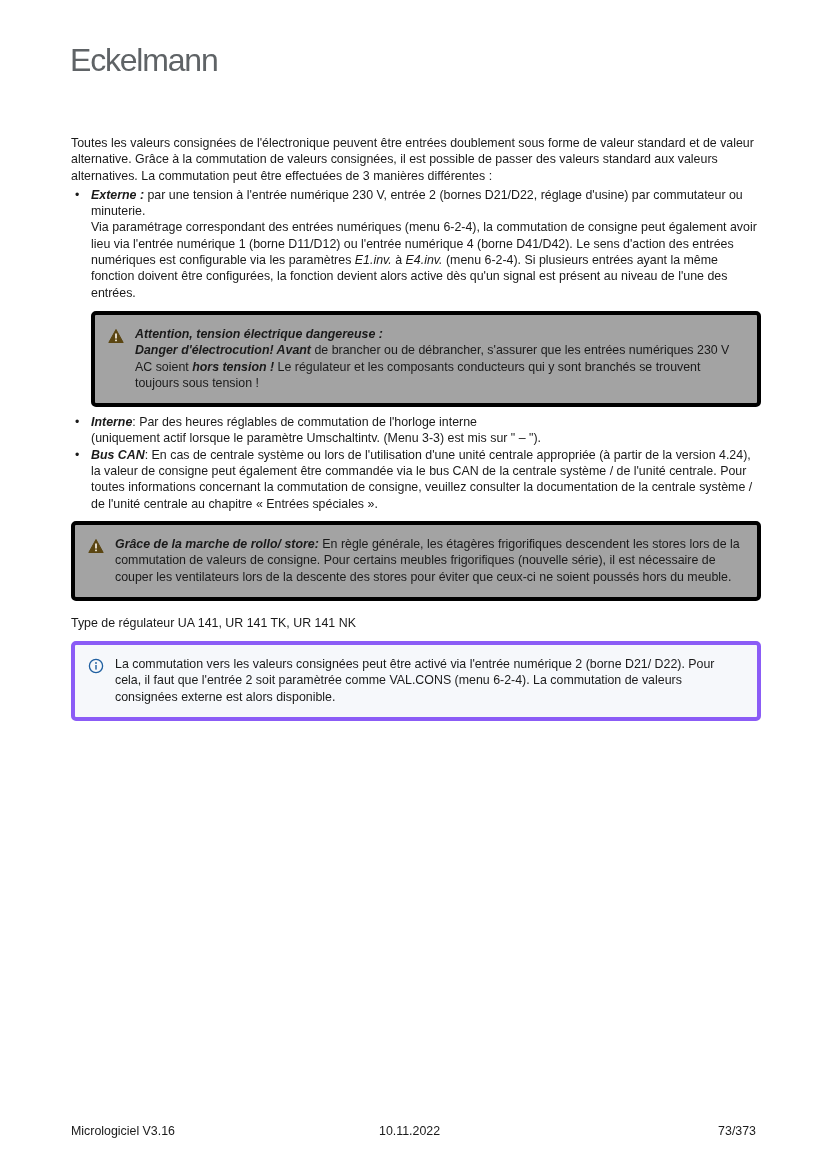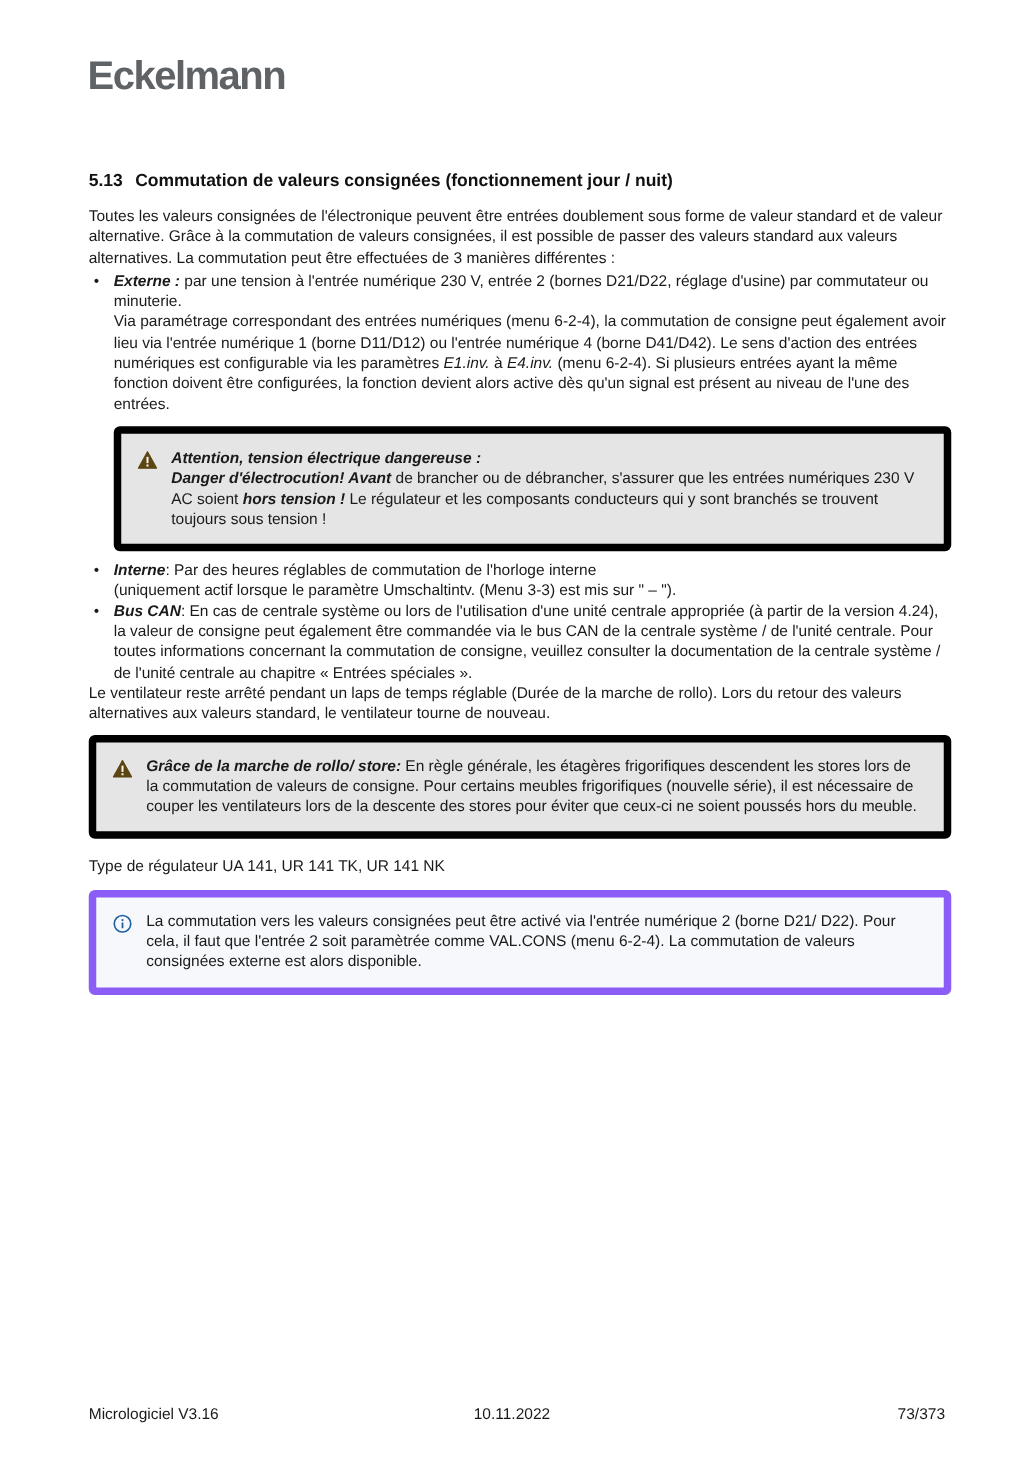--- a/index.html
+++ b/index.html
@@ -3,66 +3,62 @@
 <meta charset="utf-8">
 <style>
   html, body { margin: 0; padding: 0; background: #ffffff; }
   body {
     width: 827px; height: 1169px; position: relative; overflow: hidden;
     font-family: "Liberation Sans", sans-serif; color: #1a1a1a;
     font-size: 12.4px; line-height: 16.3px;
   }
   .logo {
     position: absolute; left: 70px; top: 42px;
-    font-family: "Liberation Sans", sans-serif; font-weight: 700;
+    font-family: "Liberation Sans", sans-serif; font-weight: 400;
     font-size: 32px; letter-spacing: -1.2px; color: #5f6366; line-height: 36px;
   }
   .content { position: absolute; left: 71px; top: 135px; width: 690px; }
   h2 {
     font-size: 14px; font-weight: 700; margin: 0 0 12px 0; line-height: 18px; color: #111;
   }
   h2 .num { margin-right: 6px; }
   p { margin: 0; }
   ul.bullets { list-style: none; margin: 3px 0 0 0; padding: 0; }
   ul.bullets li { position: relative; padding-left: 20px; margin: 0; }
   ul.bullets li .dot { position: absolute; left: 4px; top: 0; }
   b { font-weight: 700; font-style: italic; }
   i { font-style: italic; }
   .callout {
     border-radius: 5px; padding: 11px 14px 12px 40px; position: relative;
   }
   .callout.warn {
-    background: #e5e5e5; border: 6px solid #000000;
+    background: #a3a3a3; border: 4px solid #000000;
   }
   .callout.info {
-    background: #f6f8fb; border: 6px solid #8b5cf6;
+    background: #f6f8fb; border: 4px solid #8b5cf6;
   }
   .callout .icon { position: absolute; left: 13px; top: 13px; width: 16px; height: 16px; }
   .w1 { margin: 10px 0 7px 20px; }
   .w2 { margin: 9px 0 9px 0; }
   .i1 { margin: 10px 0 0 0; }
   .subhead { font-weight: 700; margin-top: 5px; }
   .footer {
     position: absolute; top: 1123px; left: 71px; width: 685px; height: 16px;
     font-size: 12.4px;
   }
   .footer .left { position: absolute; left: 0; }
   .footer .mid { position: absolute; left: 308px; }
   .footer .right { position: absolute; right: 0; margin-left: 48px; }
 </style>
 </head>
 <body>
 
 <div class="logo">Eckelmann</div>
 
 <div class="content">
-  <h2>
-    <span class="num">5.13</span>
-    <span>Commutation de valeurs consignées (fonctionnement jour / nuit)</span>
-  </h2>
 
   <p>Toutes les valeurs consignées de l'électronique peuvent être entrées doublement sous forme de valeur standard et de valeur alternative. Grâce à la commutation de valeurs consignées, il est possible de passer des valeurs standard aux valeurs alternatives. La commutation peut être effectuées de 3 manières différentes :</p>
 
   <ul class="bullets">
     <li>
       <span class="dot">•</span>
       <b>Externe :</b><span> par une tension à l'entrée numérique 230 V, entrée 2 (bornes D21/D22, réglage d'usine) par commutateur ou minuterie.</span><br>
       <span>Via paramétrage correspondant des entrées numériques (menu 6-2-4), la commutation de consigne peut également avoir lieu via l'entrée numérique 1 (borne D11/D12) ou l'entrée numérique 4 (borne D41/D42). Le sens d'action des entrées numériques est configurable via les paramètres </span><i>E1.inv.</i><span> à </span><i>E4.inv.</i><span> (menu 6-2-4). Si plusieurs entrées ayant la même fonction doivent être configurées, la fonction devient alors active dès qu'un signal est présent au niveau de l'une des entrées.</span>
     </li>
   </ul>
@@ -82,21 +78,20 @@
       <span class="dot">•</span>
       <b>Interne</b><span>: Par des heures réglables de commutation de l'horloge interne</span><br>
       <span>(uniquement actif lorsque le paramètre Umschaltintv. (Menu 3-3) est mis sur " – ").</span>
     </li>
     <li>
       <span class="dot">•</span>
       <b>Bus CAN</b><span>: En cas de centrale système ou lors de l'utilisation d'une unité centrale appropriée (à partir de la version 4.24), la valeur de consigne peut également être commandée via le bus CAN de la centrale système / de l'unité centrale. Pour toutes informations concernant la commutation de consigne, veuillez consulter la documentation de la centrale système / de l'unité centrale au chapitre « Entrées spéciales ».</span>
     </li>
   </ul>
 
-  <p>Le ventilateur reste arrêté pendant un laps de temps réglable (Durée de la marche de rollo). Lors du retour des valeurs alternatives aux valeurs standard, le ventilateur tourne de nouveau.</p>
 
   <div class="callout warn w2">
     <svg class="icon" viewBox="0 0 16 16">
       <path d="M8 1.5 L15.2 14.5 L0.8 14.5 Z" fill="#5b4612" stroke="#5b4612" stroke-width="1" stroke-linejoin="round"></path>
       <rect x="7.2" y="5.5" width="1.6" height="5" fill="#fffbf0"></rect>
       <rect x="7.2" y="11.6" width="1.6" height="1.6" fill="#fffbf0"></rect>
     </svg>
     <b>Grâce de la marche de rollo/ store:</b><span> En règle générale, les étagères frigorifiques descendent les stores lors de la commutation de valeurs de consigne. Pour certains meubles frigorifiques (nouvelle série), il est nécessaire de couper les ventilateurs lors de la descente des stores pour éviter que ceux-ci ne soient poussés hors du meuble.</span>
   </div>
 

